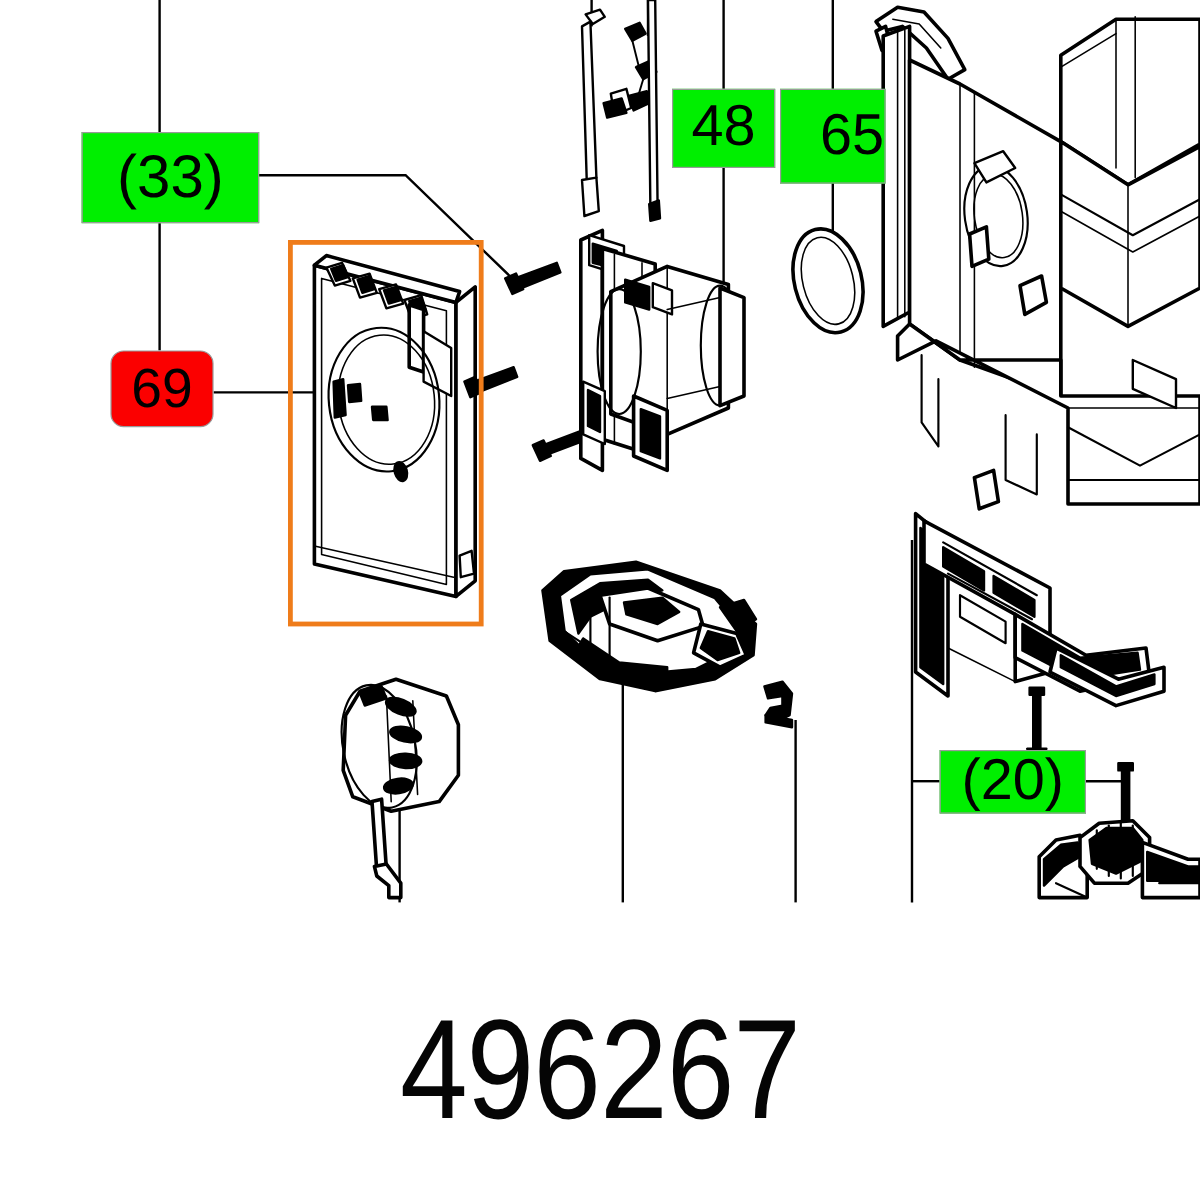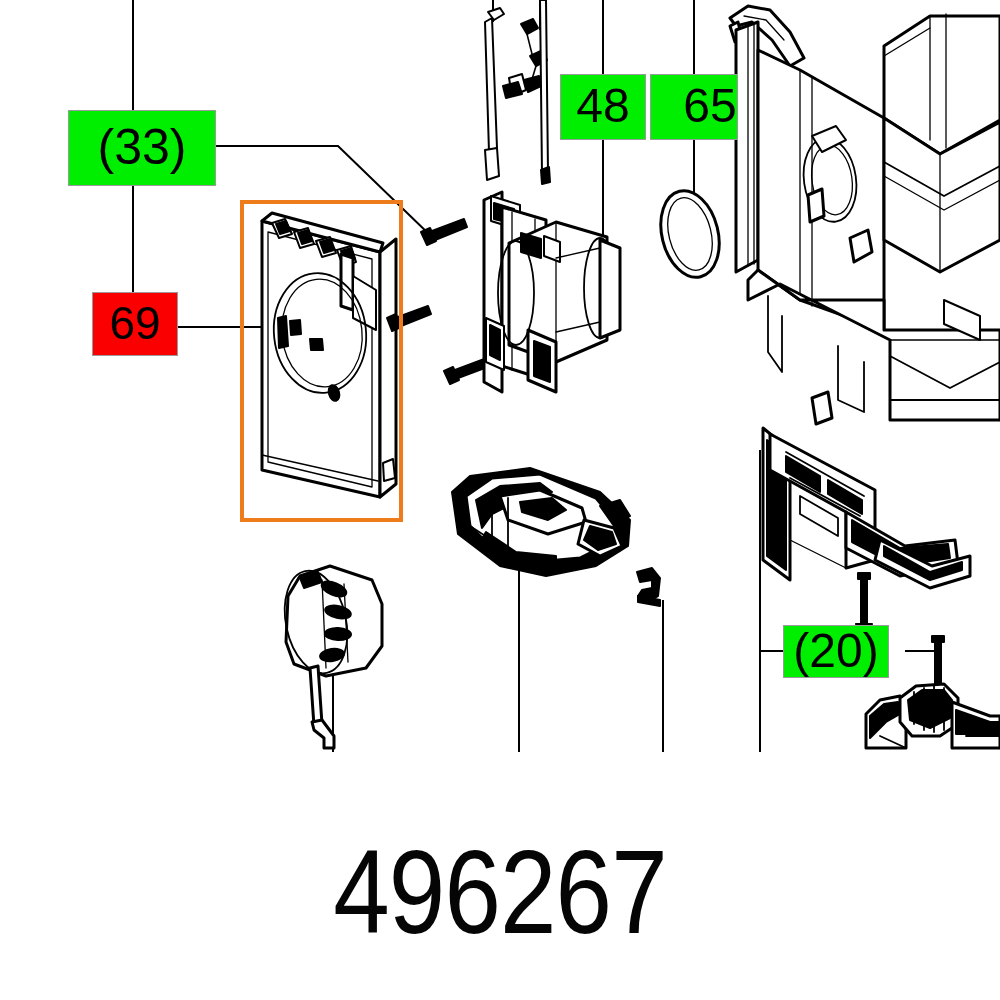--- a/index.html
+++ b/index.html
@@ -308,33 +308,33 @@
       <path class="det" d="M880 736 L906 748"></path>
       <path class="det" d="M966 736 L1000 736"></path>
     </g>
 
   </svg>
 
   <div class="callout green" style="left:68px; top:110px; width:148px; height:76px; font-size:50px;">
     <span class="txt">(33)</span>
   </div>
 
-  <div class="callout red" style="left:92px; top:292px; width:86px; height:64px; font-size:46px;">
+  <div class="callout red" style="left:92px; top:292px; width:86px; height:64px; font-size:46px;border-radius:11px;">
     <span class="txt">69</span>
   </div>
 
   <div class="callout green" style="left:560px; top:74px; width:86px; height:66px; font-size:48px;">
     <span class="txt">48</span>
   </div>
 
-  <div class="callout green" style="left:650px; top:74px; width:88px; height:66px; font-size:48px;padding-left:32px;">
+  <div class="callout green" style="left:650px; top:74px; width:88px; height:79px; font-size:48px;padding-left:32px;">
     <span class="txt">65</span>
   </div>
 
-  <div class="callout green" style="left:783px; top:625px; width:106px; height:53px; font-size:48px; overflow:visible;">
+  <div class="callout green" style="left:783px; top:625px; width:122px; height:53px; font-size:48px; overflow:visible;">
     <span class="txt">(20)</span>
   </div>
 
   <div style="position:absolute; left:240px; top:200px; width:163px; height:322px;
               border:4px solid #ef7c1a; box-sizing:border-box; z-index:20; background:transparent;"></div>
 
   <div id="partnumber">496267</div>
 
 </div>
 

